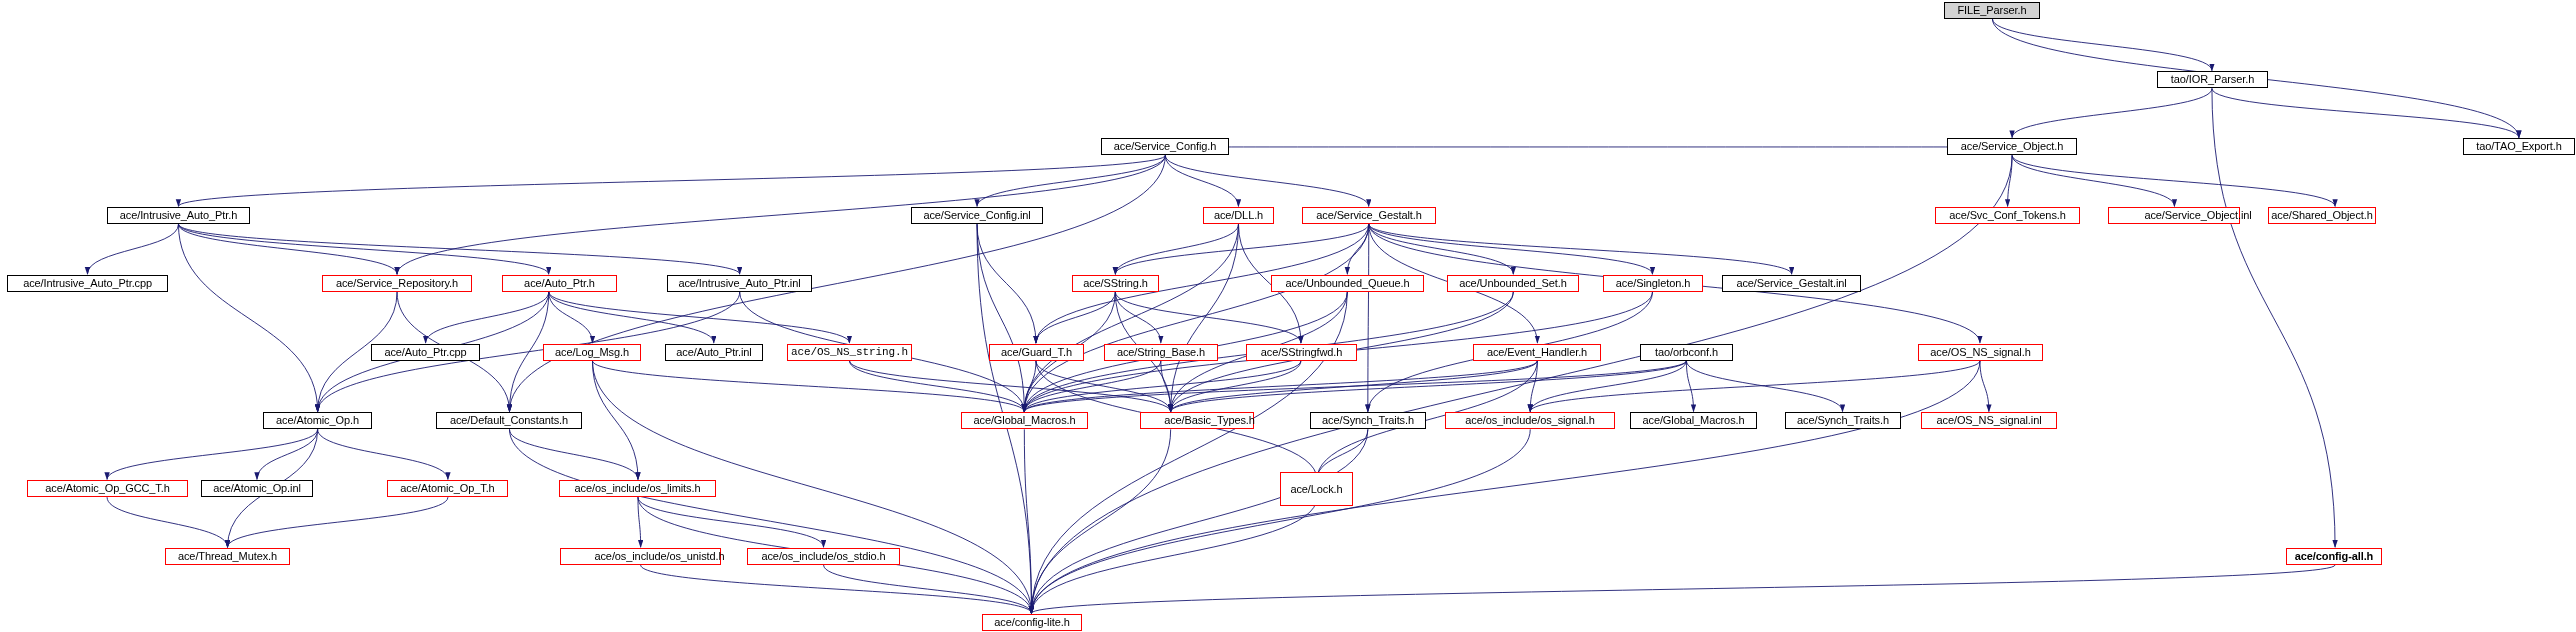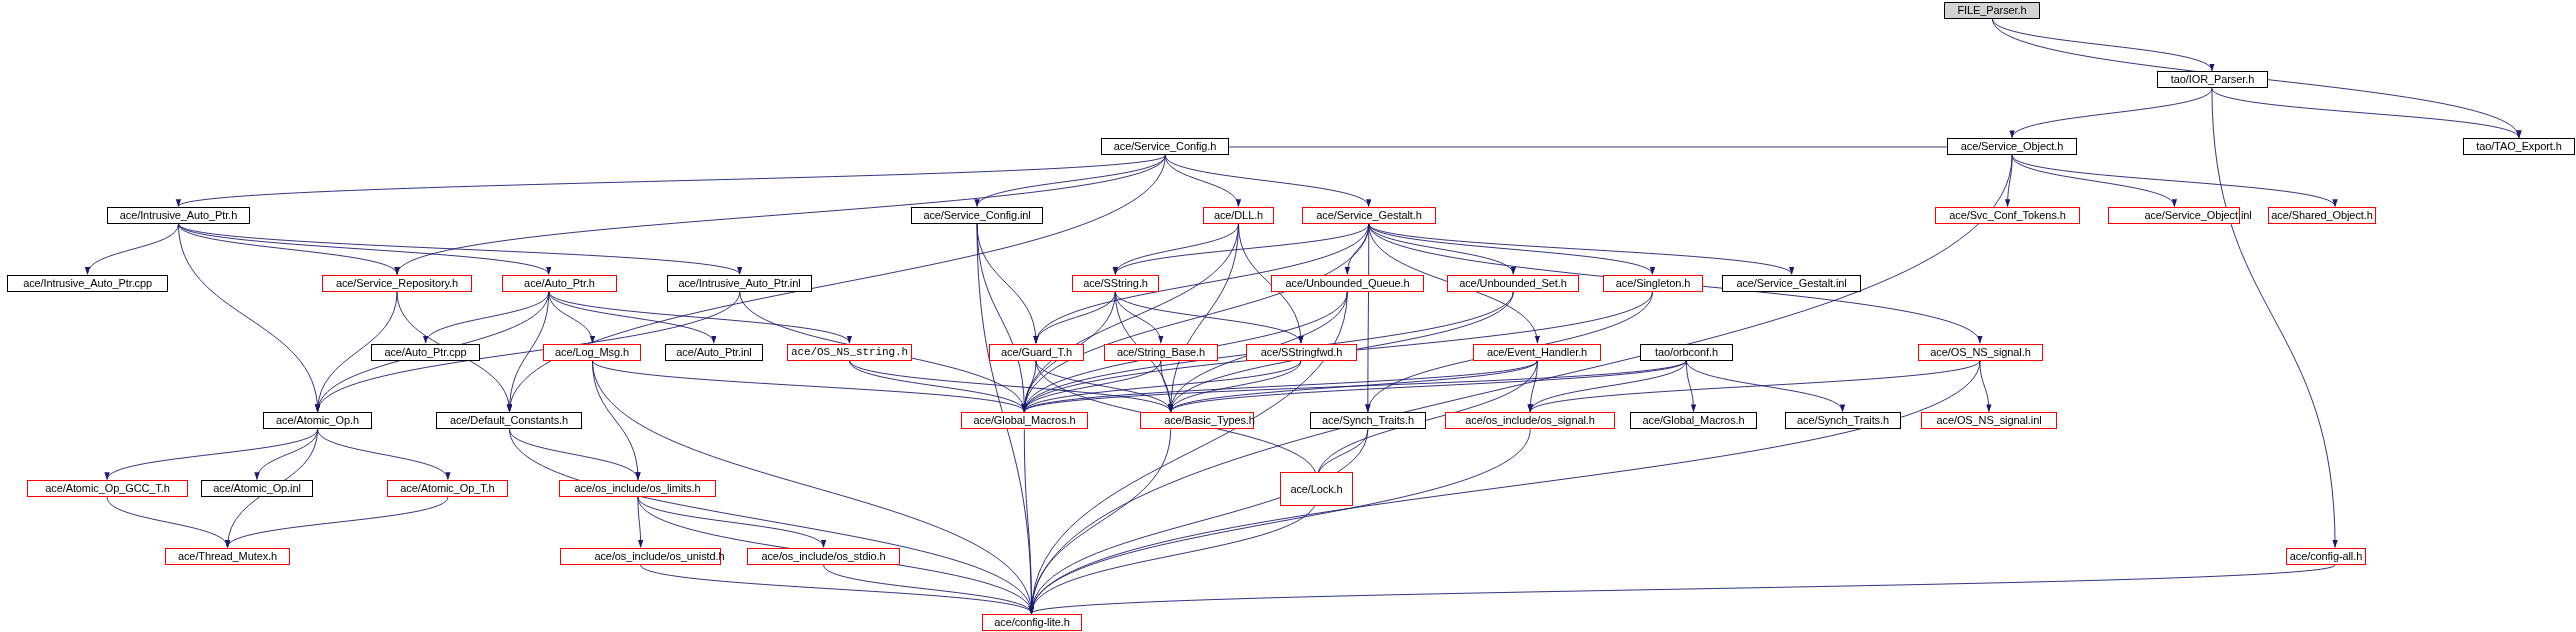--- a/index.html
+++ b/index.html
@@ -301,21 +301,21 @@
       </div>
       <div class="node red" style="left: 165px; top: 548px; width: 125px; height: 17px;">
         <span>ace/Thread_Mutex.h</span>
       </div>
       <div class="node red" style="left: 560px; top: 548px; width: 161px; height: 17px; padding-left: 38px;">
         <span>ace/os_include/os_unistd.h</span>
       </div>
       <div class="node red" style="left: 747px; top: 548px; width: 153px; height: 17px;">
         <span>ace/os_include/os_stdio.h</span>
       </div>
-      <div class="node red" style="left: 2286px; top: 548px; width: 80px; height: 17px;">
+      <div class="node red" style="left: 2286px; top: 548px; width: 96px; height: 17px; font-weight: bold;">
         <span>ace/config-all.h</span>
       </div>
       <div class="node red" style="left: 982px; top: 614px; width: 100px; height: 17px;">
         <span>ace/config-lite.h</span>
       </div>
     </div>
 </div>
 
 
 </body></html>

